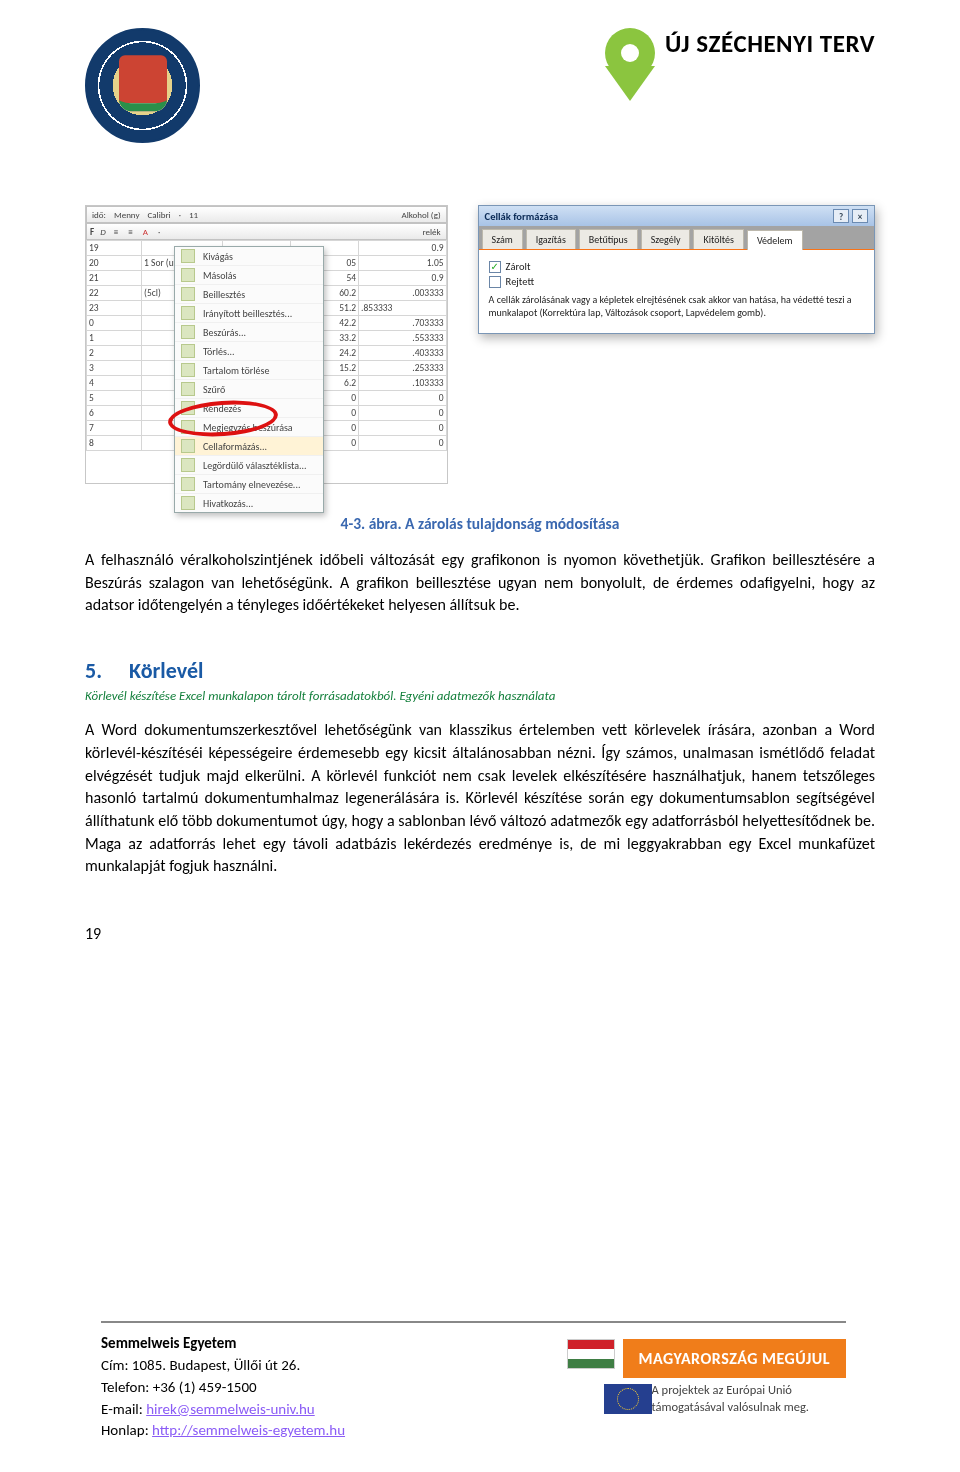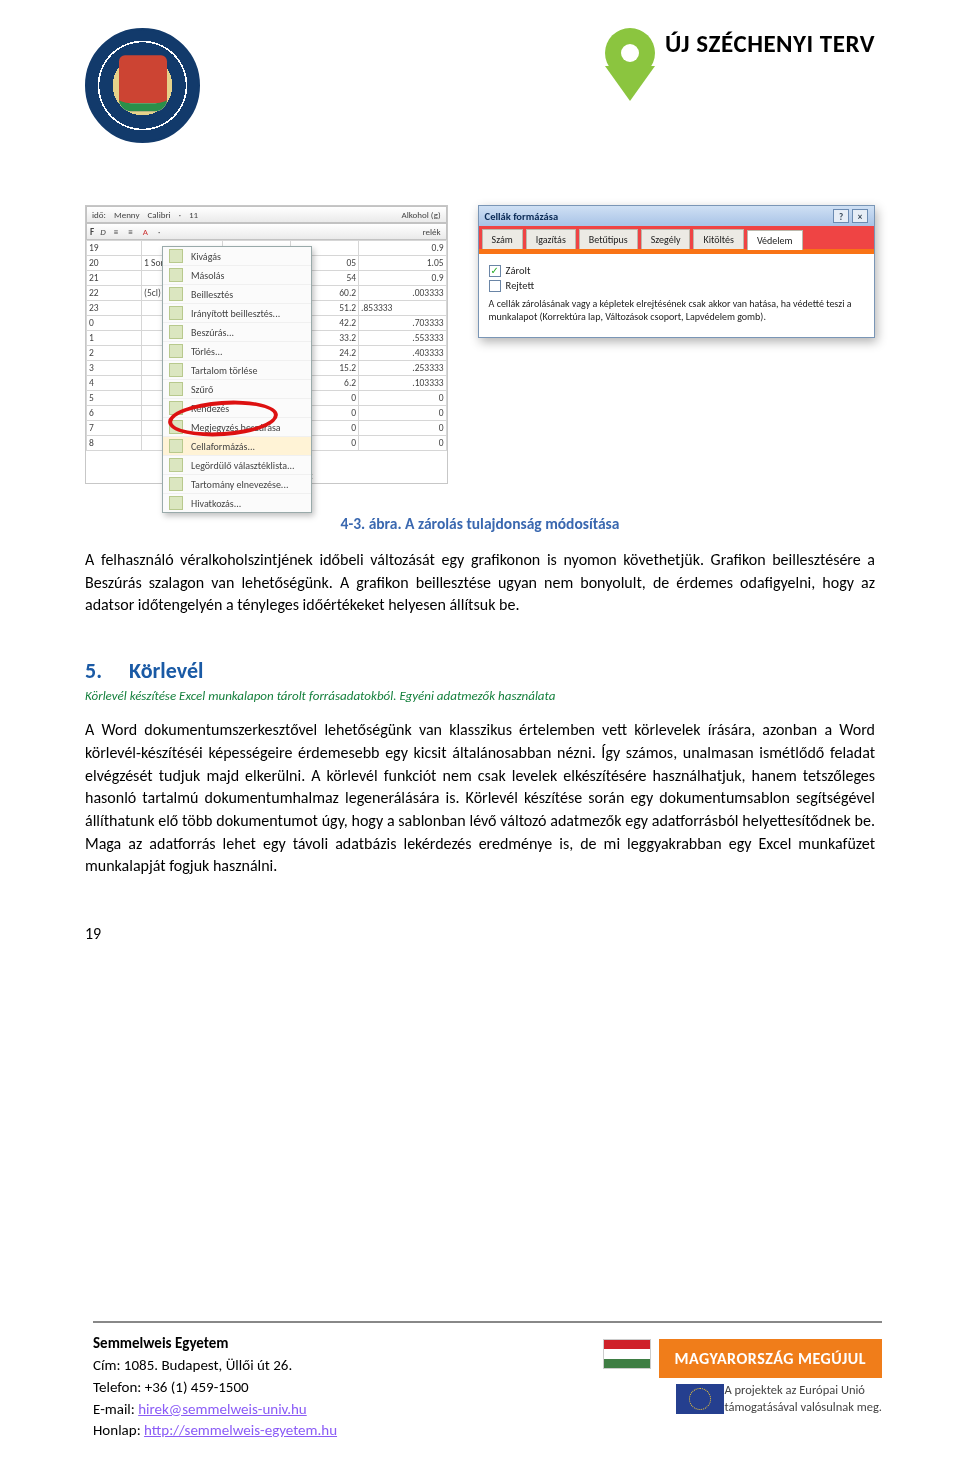--- a/index.html
+++ b/index.html
@@ -35,50 +35,50 @@
   .szt-txt .uj{ font-weight:900; }
 
   
   .figblock { margin-top:52px; display:flex; gap:30px; align-items:flex-start; }
   .sheet { width:365px; background:#fff; font-size:9.5px; color:#444; border:1px solid #c7c7c7; }
   .sheet table{ border-collapse:collapse; width:100%; table-layout:fixed; }
   .sheet td,.sheet th{ border:1px solid #d6d6d6; padding:1px 2px; height:15px; overflow:hidden; white-space:nowrap; }
   .minibar{ background:linear-gradient(#fff,#eaeaea); border:1px solid #c2c2c2; font-size:9px; padding:2px 3px; display:flex; gap:4px; align-items:center; }
   .minibar span{ padding:0 2px; }
   .ctx { position:relative; }
-  .ctxmenu { position:absolute; left:76px; top:40px; width:150px; background:#fbfbfb; border:1px solid #9aa; box-shadow:2px 3px 6px rgba(0,0,0,0.25); font-size:10px; z-index:3; }
+  .ctxmenu { position:absolute; left:88px; top:40px; width:150px; background:#fbfbfb; border:1px solid #9aa; box-shadow:2px 3px 6px rgba(0,0,0,0.25); font-size:10px; z-index:3; }
   .ctxmenu div{ padding:2.5px 6px 2.5px 28px; position:relative; border-bottom:1px solid #f0f0f0; }
   .ctxmenu div:last-child{border-bottom:none;}
   .ctxmenu .ic{ position:absolute; left:6px; top:2px; width:14px; height:14px; background:#dbe6c0; border:1px solid #b8c98d; }
   .ctxmenu .hl{ background:#fff3d6; }
   .redcirc{ position:absolute; left:82px; top:195px; width:110px; height:35px; border:4px solid #d11; border-radius:50%; z-index:5; transform:rotate(-4deg); }
 
   .dlg { width:400px; font-size:10.5px; color:#222; border:1px solid #7a96b6; background:#f1f1ee; box-shadow:2px 4px 10px rgba(0,0,0,0.3); }
   .dlg .titlebar{ background:linear-gradient(#cfe0f4,#a8c3e6); color:#0a2a55; font-weight:bold; padding:3px 6px; display:flex; justify-content:space-between; align-items:center; }
   .dlg .tbtns{ display:flex; gap:3px; }
   .dlg .tbtns span{ width:16px; height:14px; background:#e6edf6; border:1px solid #6b8bb2; display:inline-flex; align-items:center; justify-content:center; font-size:9px; color:#345; }
-  .dlg .tabs{ display:flex; background:#ef4444; border-bottom:5px solid #f97316; }
+  .dlg .tabs{ display:flex; background:#a3a3a3; border-bottom:1px solid #f97316; }
   .dlg .tabs span{ padding:3px 9px; border:1px solid #bcb8ac; border-bottom:none; margin:3px 0 0 3px; background:#eceae4; font-size:10px; }
   .dlg .tabs .act{ background:#fff; position:relative; top:1px; }
   .dlg .body{ background:#fff; padding:8px 10px 14px; }
   .chk{ display:flex; align-items:center; gap:5px; margin:2px 0; }
   .chk .box{ width:12px; height:12px; border:1px solid #6a85a6; background:#fff; display:inline-flex; align-items:center; justify-content:center; font-size:10px; color:#2a2; }
   .dlg .hint{ font-size:10px; color:#222; margin-top:6px; line-height:1.25; }
 
   
   .caption{ text-align:center; color:#3a68b0; font-weight:bold; font-size:15.5px; margin-top:30px; }
   .para{ font-size:16px; line-height:1.42; text-align:justify; margin-top:16px; }
   .h2wrap{ margin-top:40px; }
   .h2{ color:#1a5aa5; font-weight:bold; font-size:22px; }
   .h2num{ display:inline-block; width:44px; }
   .subt{ font-style:italic; color:#15803d; font-size:13px; margin-top:4px; }
   .pagenum{ font-size:16px; margin-top:46px; }
 
   
-  .footer{ position:absolute; left:8px; right:0; bottom:0; padding:0 78px 30px 85px; }
+  .footer{ position:absolute; left:16px; right:0; bottom:0; padding:0 114px 30px 85px; }
   .footline{ border-top:2px solid #888; margin-bottom:10px; }
   .footrow{ display:flex; justify-content:space-between; align-items:flex-start; }
   .contact{ font-size:15px; line-height:1.45; }
   .contact .inst{ font-weight:600; }
   .contact a{ color:#8b5cf6; text-decoration:underline; }
   .badges{ text-align:right; }
   .mmbadge{ background:#f07d1a; color:#fff; font-weight:800; font-size:16px; padding:10px 16px; display:inline-block; letter-spacing:0.5px; }
   .flags{ display:flex; gap:8px; justify-content:flex-end; margin:6px 0 4px; }
   .flag-hu{ width:48px; height:30px; background:linear-gradient(#cf2129 0 33.3%, #fff 33.3% 66.6%, #3f7e44 66.6% 100%); border:1px solid #ccc; }
   .flag-eu{ width:48px; height:30px; background:#253f8f; position:relative; border:1px solid #253f8f; }
@@ -308,21 +308,21 @@
       <div>Cím: 1085. Budapest, Üllői út 26.</div>
       <div>Telefon: +36 (1) 459-1500</div>
       <div><span>E-mail: </span><a href="#">hirek@semmelweis-univ.hu</a></div>
       <div><span>Honlap: </span><a href="#">http://semmelweis-egyetem.hu</a></div>
     </div>
     <div class="badges">
       <div class="flags">
         <div class="flag-hu"></div>
         <div class="mmbadge">MAGYARORSZÁG MEGÚJUL</div>
       </div>
-      <div style="display:flex;align-items:center;justify-content:flex-end;">
+      <div style="display:flex;align-items:center;justify-content:center;">
         <div class="flag-eu"></div>
         <div class="eutxt">
           <div>A projektek az Európai Unió</div>
             <div>támogatásával valósulnak meg.</div>
         </div>
       </div>
     </div>
   </div>
 </div>
 

